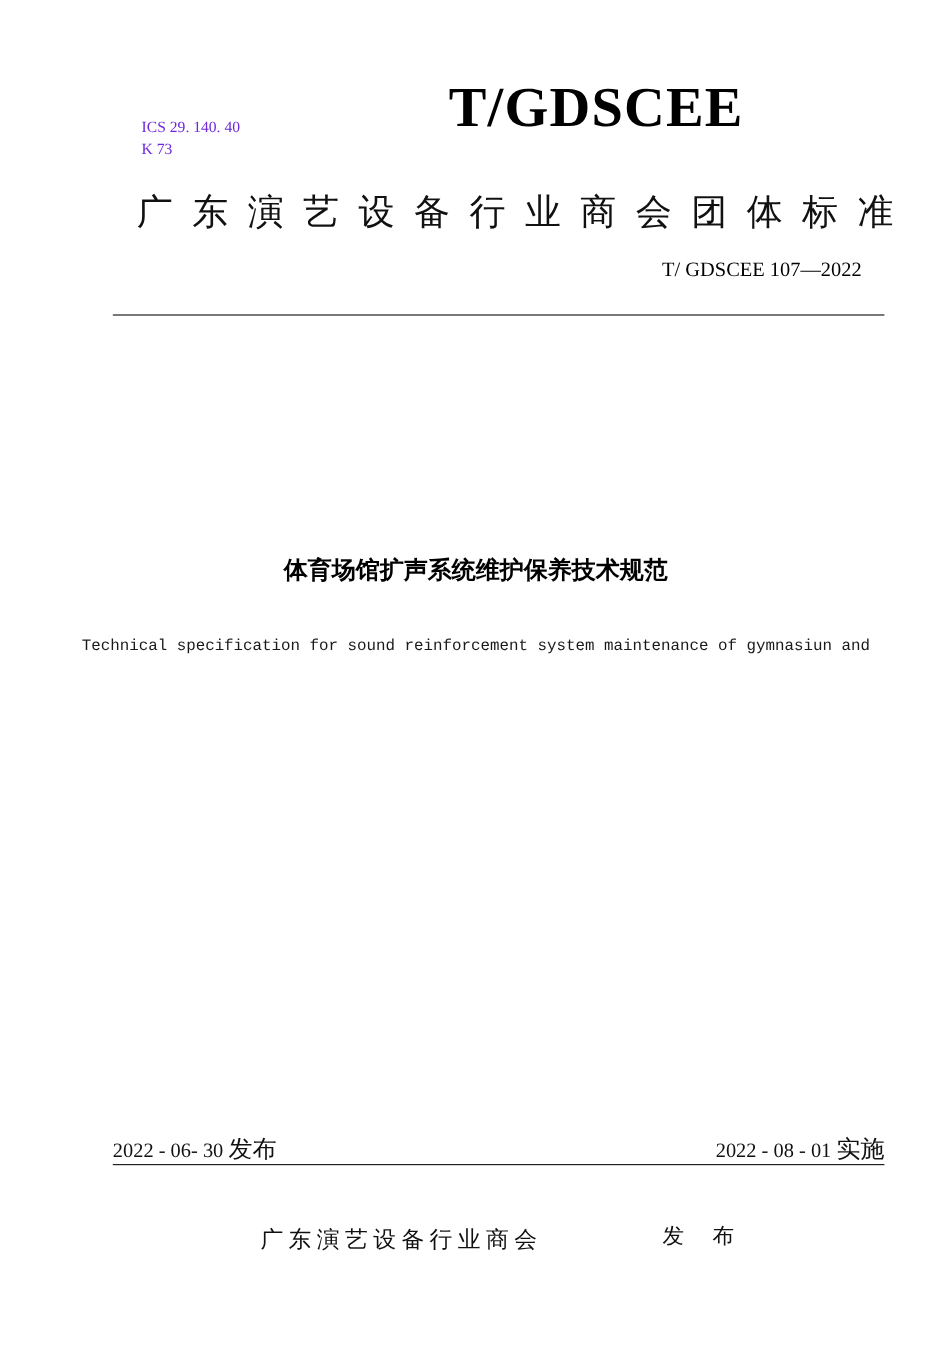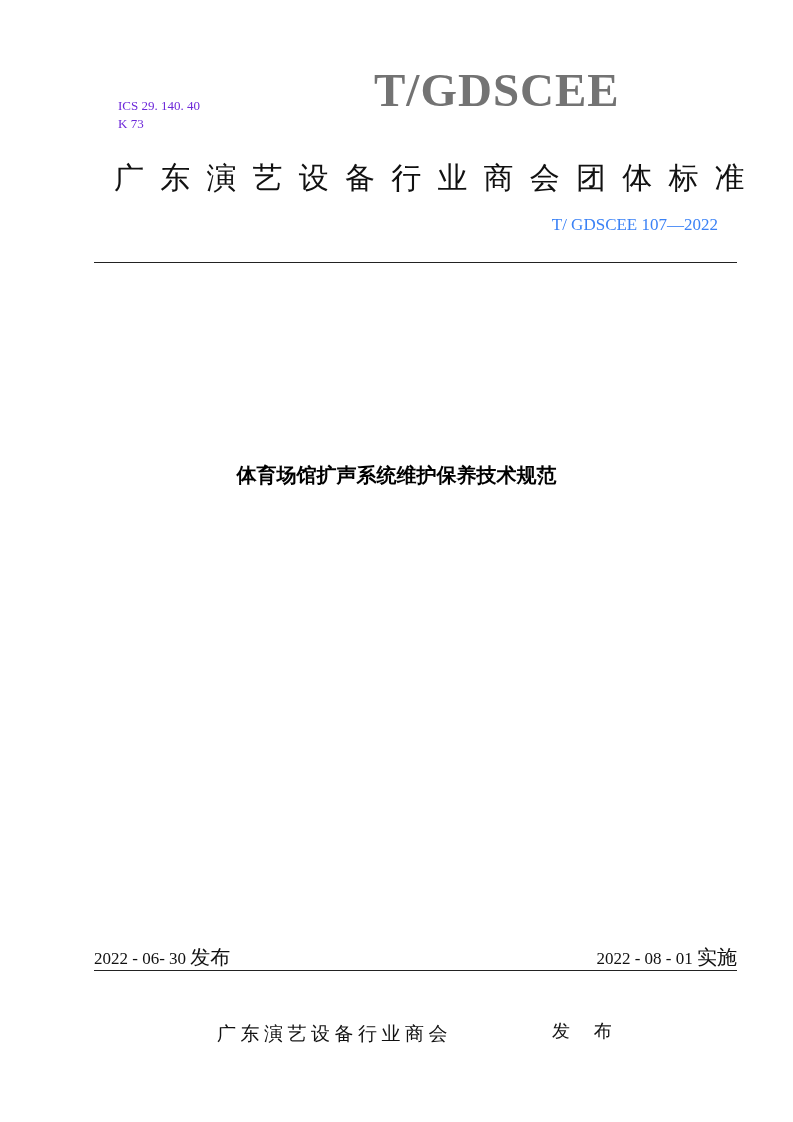--- a/index.html
+++ b/index.html
@@ -27,40 +27,40 @@
     }
     .ics .row { display: block; }
 
     .org-code {
       left: 374px; top: 62px;
       font-family: "Liberation Serif", serif;
       font-weight: bold;
       font-size: 47px;
       line-height: 56px;
       letter-spacing: 1px;
-      color: #737373;
+      color: #000000;
     }
 
     .org-standard {
       left: 114px; top: 157px;
       width: 620px;
       font-family: Liberation Sans, sans-serif;
       font-size: 30px;
       line-height: 42px;
       letter-spacing: 16.2px;
       white-space: nowrap;
       color: #111;
     }
 
     .std-number {
       right: 75px; top: 214px;
       font-family: "Liberation Serif", serif;
       font-size: 17px;
       line-height: 22px;
-      color: #3b82f6;
+      color: #000000;
       white-space: nowrap;
     }
 
     .rule-top {
       left: 94px; top: 262px;
       width: 643px; height: 0;
       border-top: 1.5px solid #222;
     }
 
     .title-cn {
@@ -135,20 +135,21 @@
 
 <div class="abs org-standard">广东演艺设备行业商会团体标准</div>
 
 <div class="abs std-number">T/ GDSCEE  107—2022</div>
 
 <div class="abs rule-top"></div>
 
 <div class="abs title-cn">体育场馆扩声系统维护保养技术规范</div>
 
 <div class="abs title-en">
+  <div>Technical specification for sound reinforcement system maintenance of gymnasiun and</div>
 </div>
 
 <div class="abs date-row">
   <span>
     <span>2022 - 06- 30</span>
     <span class="cn">发布</span>
   </span>
   <span>
     <span>2022 - 08 - 01</span>
     <span class="cn">实施</span>

